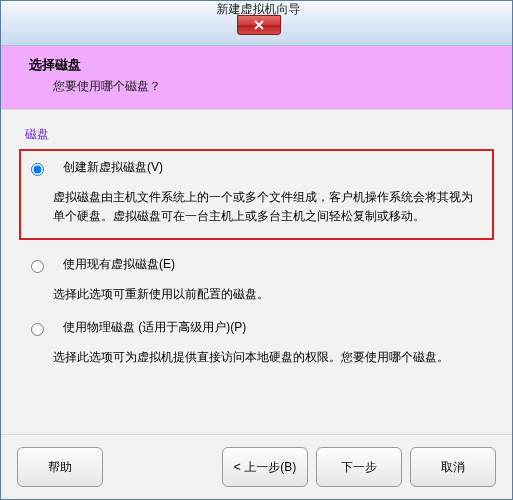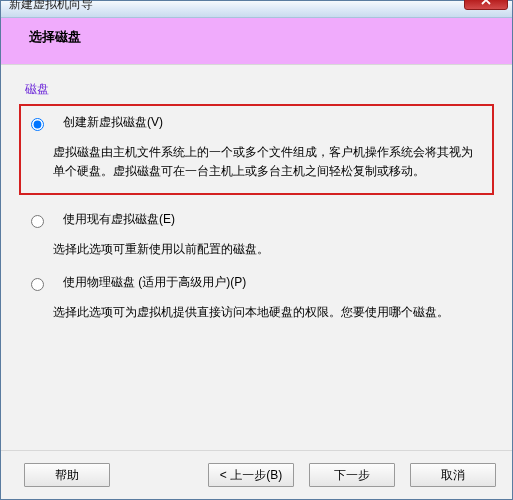--- a/index.html
+++ b/index.html
@@ -13,27 +13,28 @@
     }
     .window {
       width: 513px;
       height: 500px;
       border: 1px solid #5a7ca0;
       background: #fff;
       display: flex;
       flex-direction: column;
     }
     .titlebar {
-      height: 17px;
+      height: 45px;
       background: linear-gradient(to bottom, #f5f9fd 0%, #dde9f7 50%, #c9dbee 100%);
       border-bottom: 1px solid #a9c2dc;
       display: flex;
       align-items: center;
       padding: 0 4px 10px 8px;
       position: relative;
+      flex-direction: column;
     }
     .titlebar-text {
       color: #222;
       font-size: 12px;
       flex: 1;
     }
     .close-btn {
       width: 44px;
       height: 20px;
       background: linear-gradient(to bottom, #e27070 0%, #cf3a3a 48%, #b82020 52%, #d24a4a 100%);
@@ -103,47 +104,47 @@
       border-top: 1px solid #d8d8d8;
       background: #f2f2f2;
       padding: 12px 16px;
       display: flex;
       align-items: center;
       gap: 8px;
     }
     .footer-spacer { flex: 1; }
     .btn {
       min-width: 86px;
-      height: 24px;
+      height: 40px;
       border: 1px solid #9a9a9a;
       background: linear-gradient(to bottom, #fdfdfd, #e6e6e6);
-      border-radius: 1px;
+      border-radius: 6px;
       font-size: 12px;
       font-family: inherit;
       cursor: pointer;
       padding: 0 10px;
-      margin-left: 7px;
     }
   </style>
 </head>
 <body>
 
 <div class="window">
 
   <div class="titlebar">
     <span class="titlebar-text">新建虚拟机向导</span>
     <div class="close-btn">
       <svg width="10" height="10" viewBox="0 0 10 10">
         <path d="M1 1 L9 9 M9 1 L1 9" stroke="#fff" stroke-width="1.8" fill="none"></path>
       </svg>
     </div>
   </div>
 
   <div class="header-section">
     <div class="header-title">选择磁盘</div>
+    <div class="header-subtitle">您要使用哪个磁盘？</div>
   </div>
 
   <div class="content">
     <div class="section-label">磁盘</div>
 
     <div class="highlight-box">
       <div class="radio-row">
         <input type="radio" name="disk" checked="" style="">
         <span class="radio-label">创建新虚拟磁盘(V)</span>
       </div>

